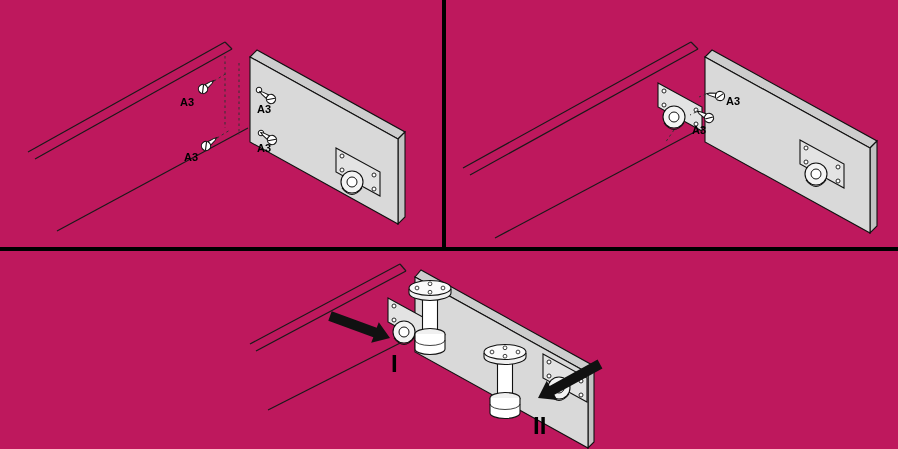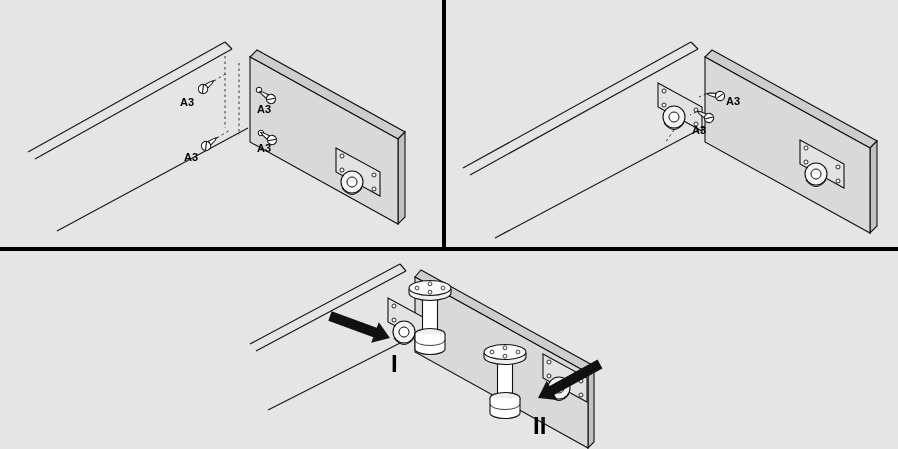--- a/index.html
+++ b/index.html
@@ -1,18 +1,18 @@
 <!DOCTYPE html>
 <html><head>
 <meta charset="utf-8">
 <style>
   * { margin:0; padding:0; box-sizing:border-box; }
   html,body { width:898px; height:449px; }
   body { position:relative; overflow:hidden; background:#ffffff; font-family:"Liberation Sans", sans-serif; }
-  .figure { position:absolute; inset:0; background:#e5e5e5; }
+  .figure { position:absolute; inset:0; background:#be185d; }
   .scene { position:absolute; display:block; }
   #scene-step-1 { left:0; top:0; }
   #scene-step-2 { left:455px; top:0; }
   #scene-step-3 { left:0; top:252px; }
   .divider-v { position:absolute; left:442px; top:0; width:4px; height:249px; background:#000; }
   .divider-h { position:absolute; left:0; top:247px; width:898px; height:4px; background:#000; }
 
   .lines line { stroke:#1a1a1a; stroke-width:1.2; }
   line.dashed, .dashedg line { stroke:#333; stroke-width:1; stroke-dasharray:2.5,3; }
   .panel-top  { fill:#cdcdcd; stroke:#111; stroke-width:1.1; }

